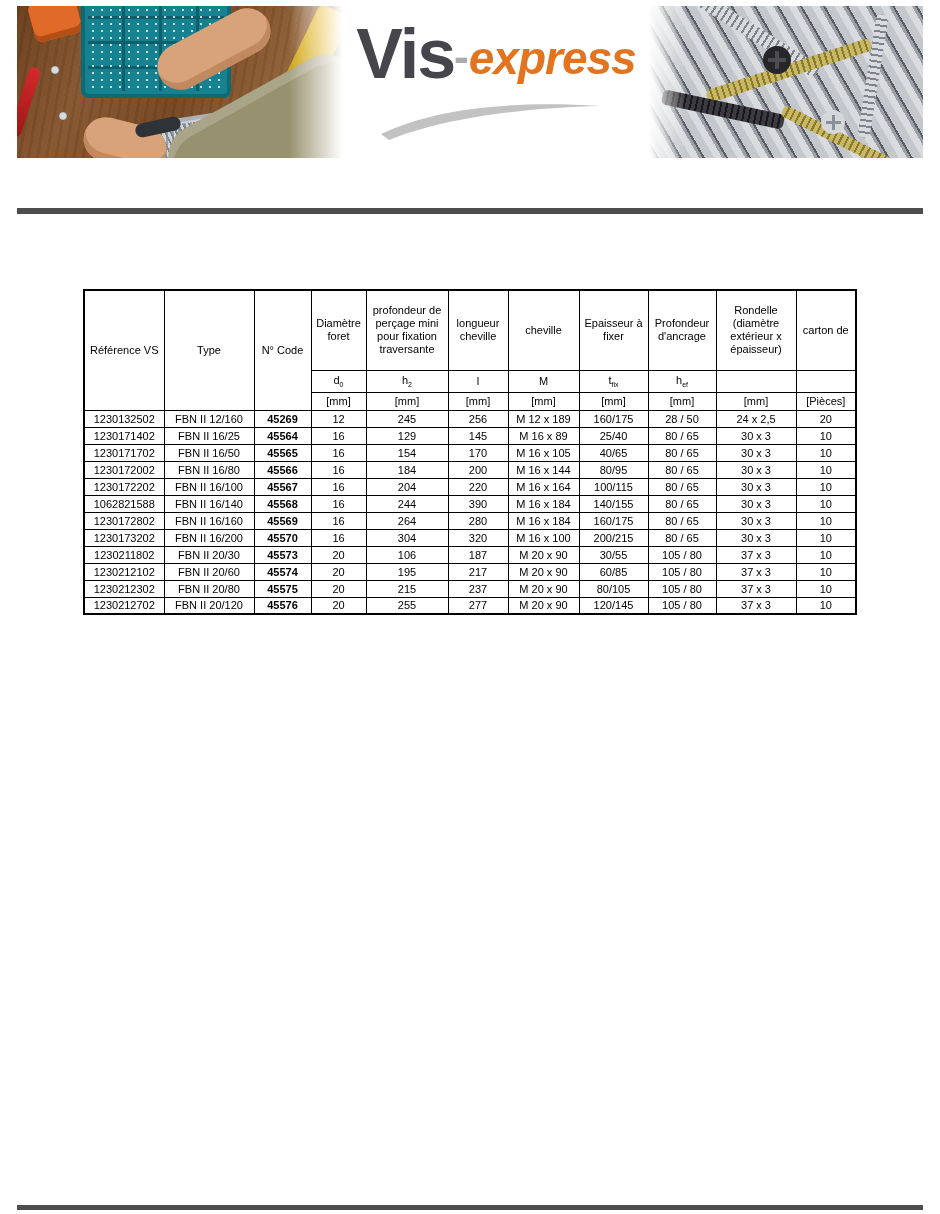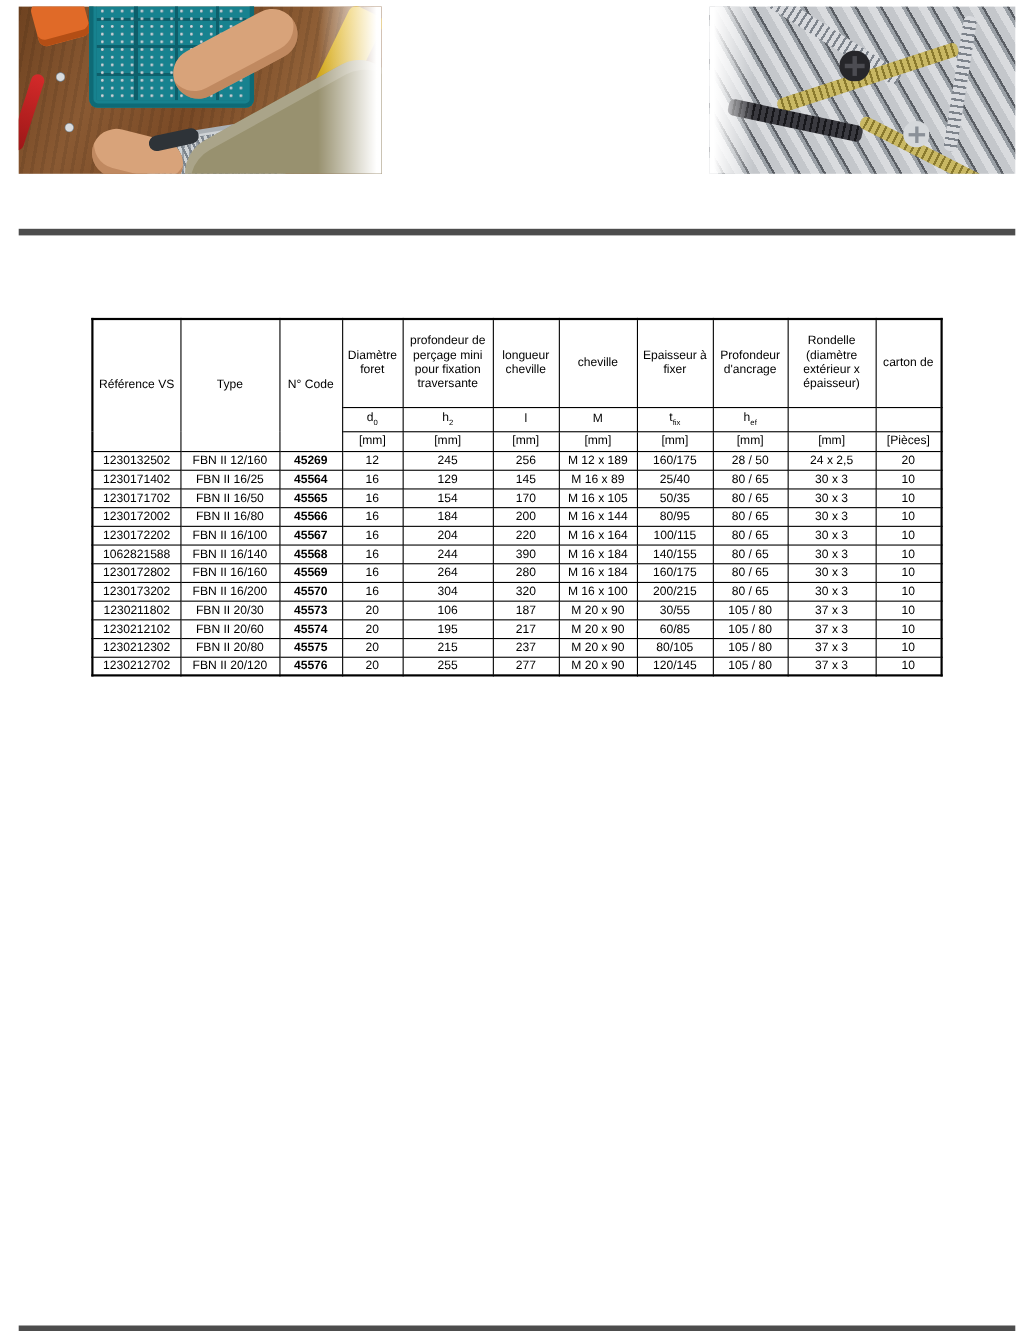--- a/index.html
+++ b/index.html
@@ -103,20 +103,28 @@
       <div class="hand-right"></div>
       <div class="nailbox">
         <div class="nails"></div>
       </div>
       <div class="sleeve"></div>
       <div class="hand-left"></div>
       <div class="pliers"></div>
       <div class="fade-right"></div>
     </div>
 
+    <div class="logo-box">
+      <div class="logo-line">
+        <span class="logo-primary">Vis</span><span class="logo-sep">-</span><span class="logo-secondary">express</span>
+      </div>
+      <svg class="swoosh" width="240" height="48" viewBox="0 0 240 48">
+        <path d="M6,40 C56,16 130,6 226,12 C140,14 62,26 14,46 Z" fill="#c2c2c2"></path>
+      </svg>
+    </div>
 
     <div class="photo-right">
       <div class="screw s1"></div>
       <div class="screw s2"></div>
       <div class="screw s3"></div>
       <div class="screw s4"></div>
       <div class="screw s5"></div>
       <div class="screw head-black"></div>
       <div class="screw head-silver"></div>
       <div class="fade-left"></div>
@@ -202,21 +210,21 @@
           <td>10</td>
         </tr>
         <tr>
           <td>1230171702</td>
           <td>FBN II 16/50</td>
           <td>45565</td>
           <td>16</td>
           <td>154</td>
           <td>170</td>
           <td>M 16 x 105</td>
-          <td>50/35</td>
+          <td>40/65</td>
           <td>80 / 65</td>
           <td>30 x 3</td>
           <td>10</td>
         </tr>
         <tr>
           <td>1230172002</td>
           <td>FBN II 16/80</td>
           <td>45566</td>
           <td>16</td>
           <td>184</td>

